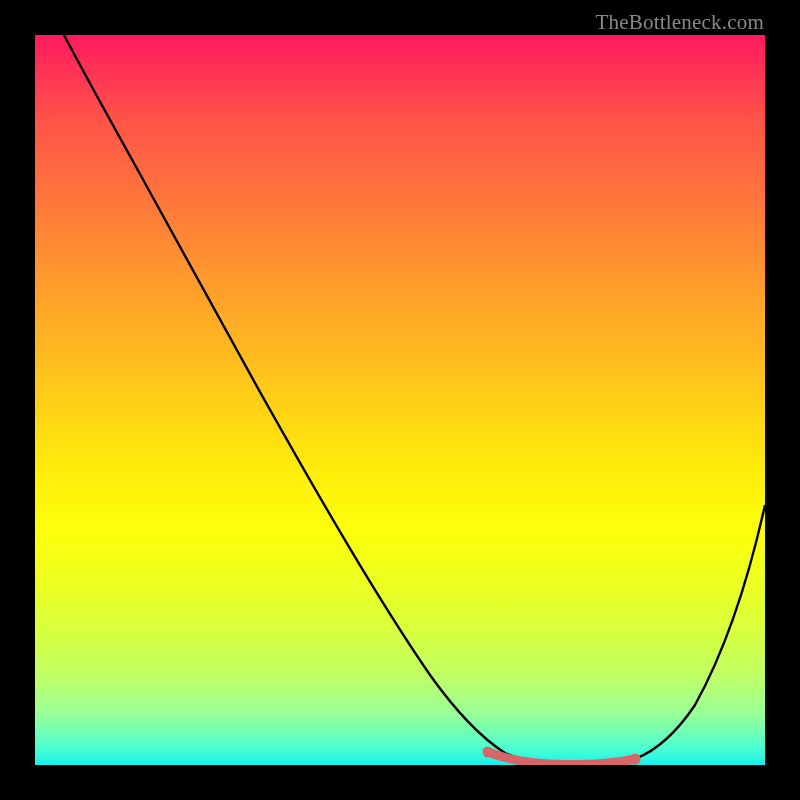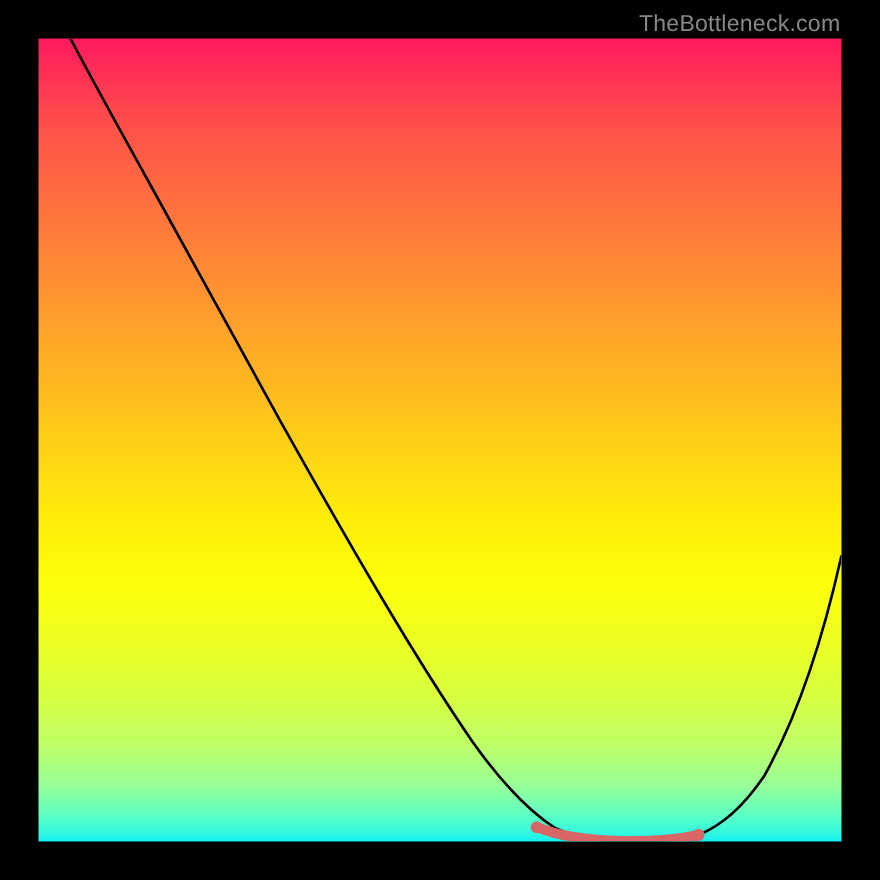--- a/index.html
+++ b/index.html
@@ -9,20 +9,21 @@
     height: 800px;
     background: #000;
     position: relative;
     font-family: Arial, sans-serif;
   }
   .container {
     width: 800px;
     height: 800px;
     position: relative;
     background: #000;
+    font-family: Liberation Serif, serif;
   }
   .plot-area {
     position: absolute;
     left: 35px;
     top: 35px;
     width: 730px;
     height: 730px;
     background: linear-gradient(to bottom,
       #ff1a5e 0%,
       #ff3355 5%,

